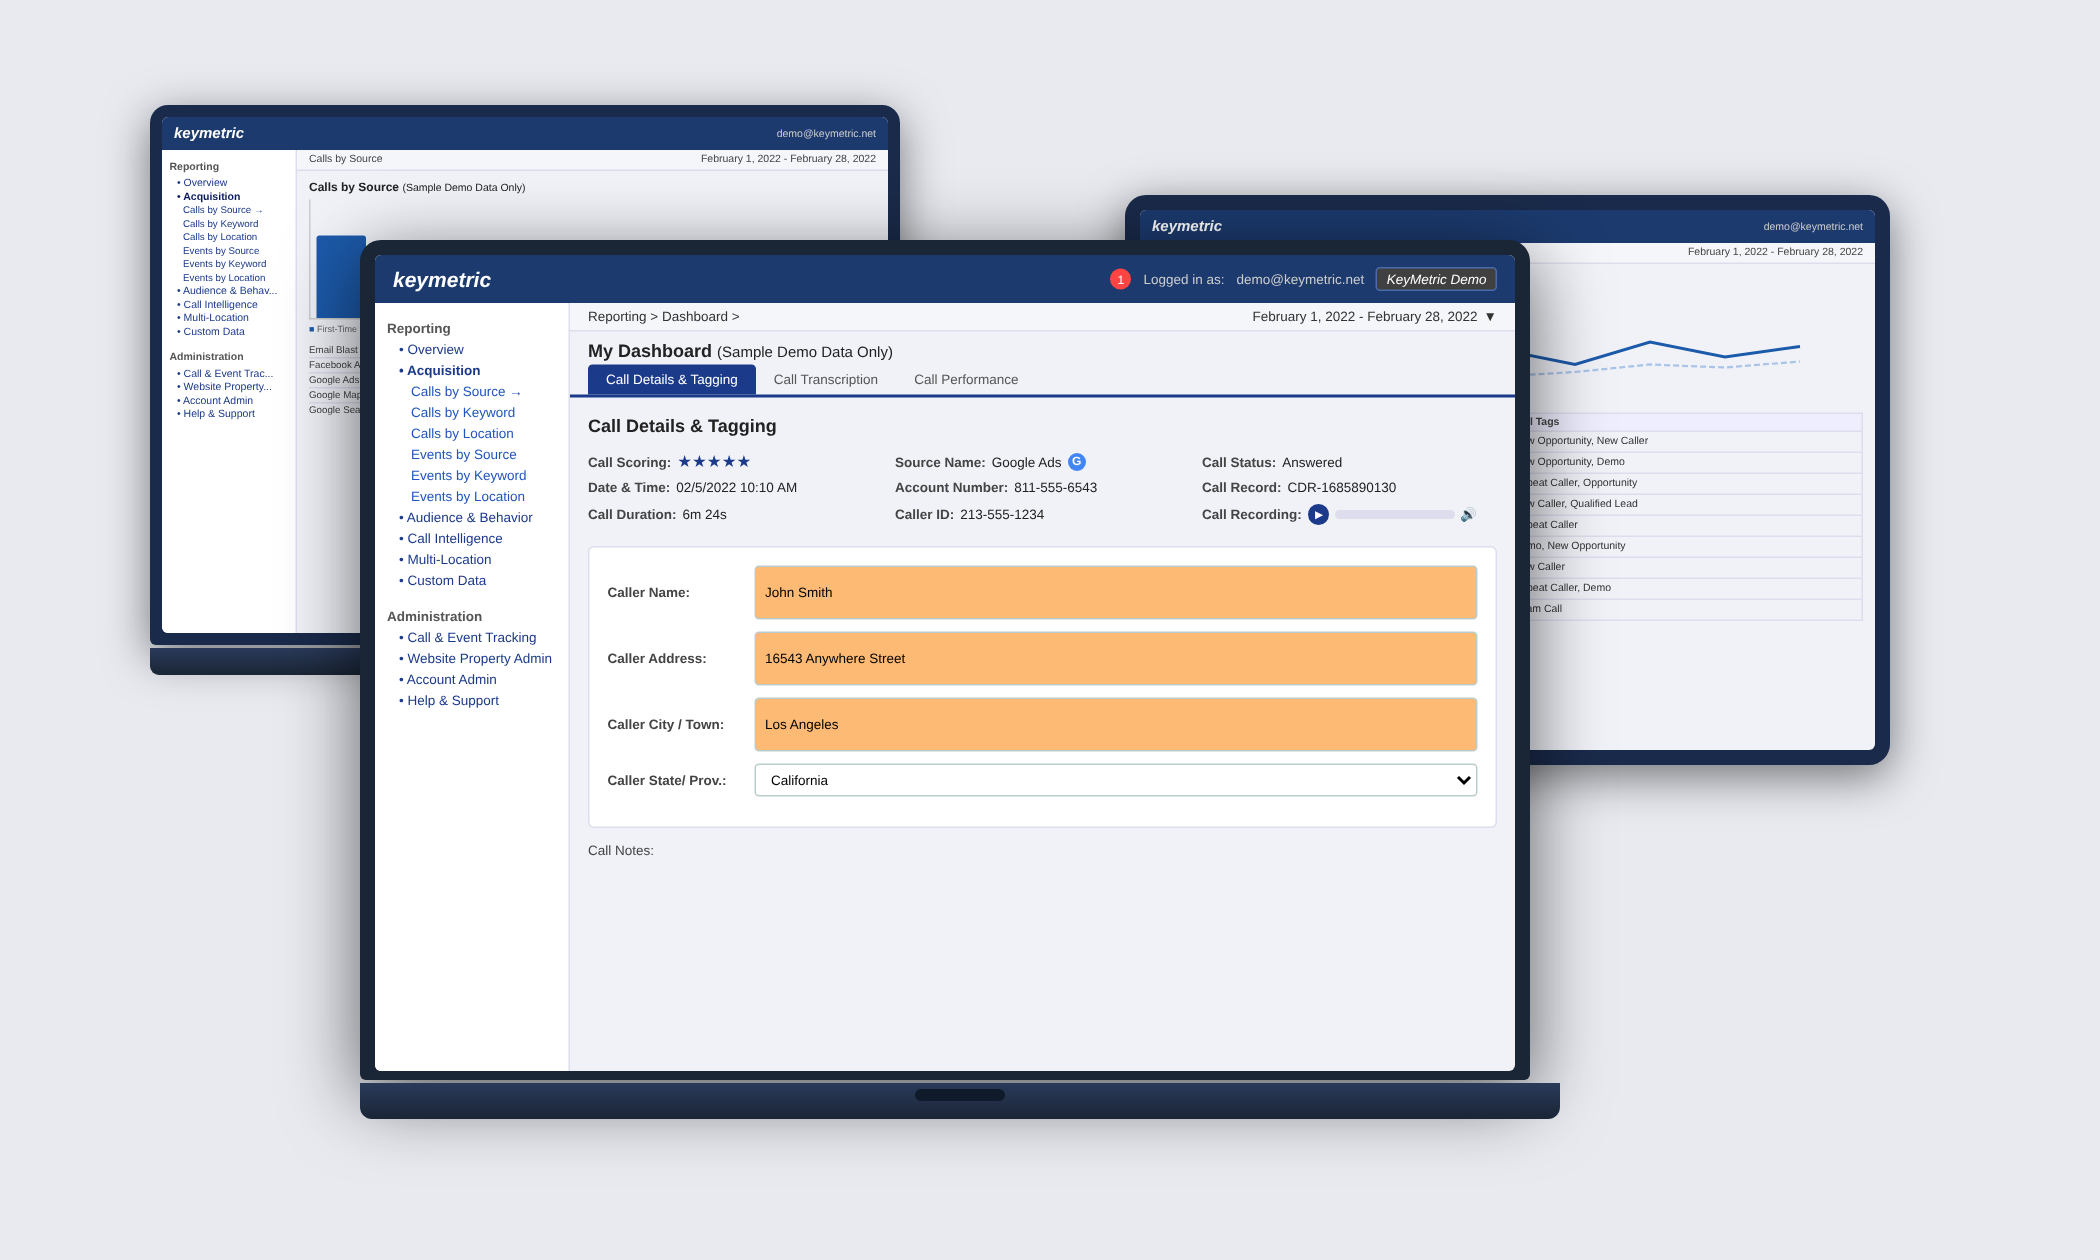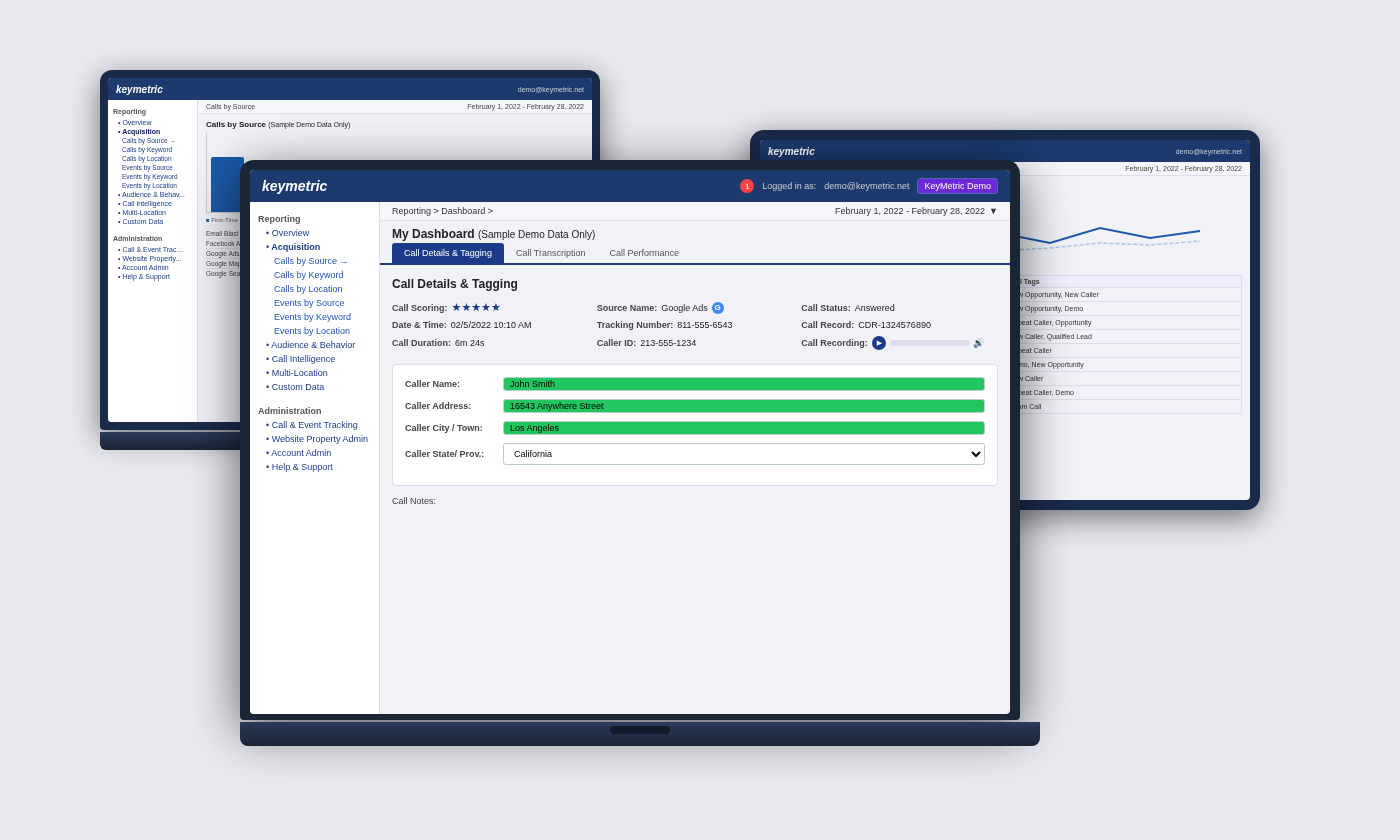--- a/index.html
+++ b/index.html
@@ -157,26 +157,27 @@
       height: 14px;
       background: #f44;
       border-radius: 50%;
       display: flex;
       align-items: center;
       justify-content: center;
       font-size: 8px;
       color: white;
     }
     .km-dropdown {
-      background: #6d28d9;
+      background: #404040;
       color: white;
       border: 1px solid #4a6aaa;
       border-radius: 3px;
       padding: 2px 6px;
       font-size: 9px;
+      font-style: italic;
     }
 
     .km-body {
       display: flex;
       flex: 1;
       overflow: hidden;
     }
 
     .km-sidebar {
       width: 130px;
@@ -342,26 +343,26 @@
     }
     .km-form-label {
       font-size: 9px;
       color: #444;
       width: 90px;
       flex-shrink: 0;
       font-weight: bold;
     }
     .km-form-input {
       flex: 1;
-      height: 14px;
+      height: 36px;
       border: 1px solid #bcc;
       border-radius: 3px;
       padding: 0 6px;
       font-size: 9px;
-      background: #22c55e;
+      background: #fdba74;
     }
     .km-form-select {
       flex: 1;
       height: 22px;
       border: 1px solid #bcc;
       border-radius: 3px;
       padding: 0 6px;
       font-size: 9px;
       background: white;
     }
@@ -765,26 +766,26 @@
                   <div class="km-info-item">
                     <span class="km-info-label">Call Status:</span>
                     <span class="km-info-value">Answered</span>
                   </div>
 
                   <div class="km-info-item">
                     <span class="km-info-label">Date &amp; Time:</span>
                     <span class="km-info-value">02/5/2022  10:10 AM</span>
                   </div>
                   <div class="km-info-item">
-                    <span class="km-info-label">Tracking Number:</span>
+                    <span class="km-info-label">Account Number:</span>
                     <span class="km-info-value">811-555-6543</span>
                   </div>
                   <div class="km-info-item">
                     <span class="km-info-label">Call Record:</span>
-                    <span class="km-info-value">CDR-1324576890</span>
+                    <span class="km-info-value">CDR-1685890130</span>
                   </div>
 
                   <div class="km-info-item">
                     <span class="km-info-label">Call Duration:</span>
                     <span class="km-info-value">6m 24s</span>
                   </div>
                   <div class="km-info-item">
                     <span class="km-info-label">Caller ID:</span>
                     <span class="km-info-value">213-555-1234</span>
                   </div>

